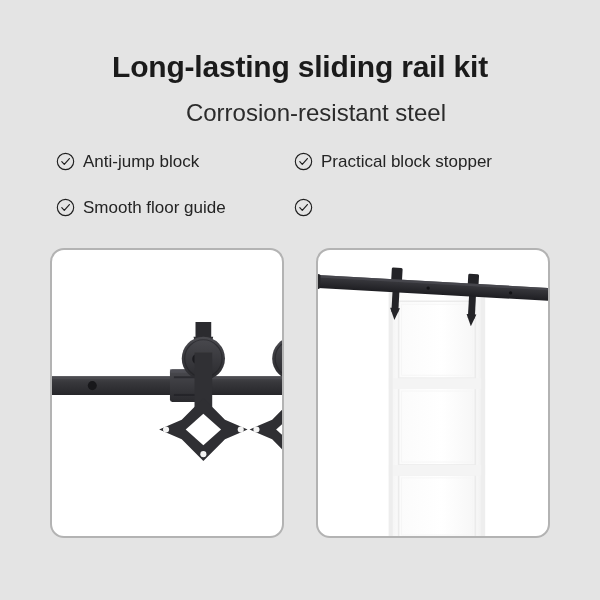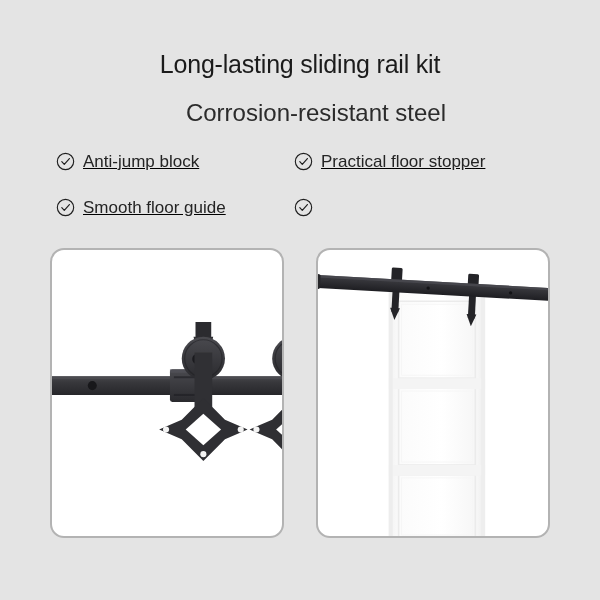--- a/index.html
+++ b/index.html
@@ -19,22 +19,22 @@
     height: 600px;
     background: #e4e4e4;
   }
   
   .title {
     position: absolute;
     left: 0;
     top: 50px;
     width: 600px;
     text-align: center;
-    font-size: 25px;
-    font-weight: normal;
+    font-size: 30px;
+    font-weight: bold;
     color: #1b1b1b;
     letter-spacing: -0.2px;
   }
   .subtitle {
     position: absolute;
     left: 16px;
     top: 99px;
     width: 600px;
     text-align: center;
     font-size: 24px;
@@ -49,21 +49,20 @@
     width: 500px;
     display: grid;
     grid-template-columns: 238px 262px;
     grid-template-rows: 26px 26px;
     row-gap: 20px;
   }
   .feature {
     display: flex;
     align-items: center;
     gap: 8px;
-    text-decoration: underline;
   }
   .check-icon {
     flex: 0 0 auto;
     width: 19px;
     height: 19px;
     display: block;
   }
   .feature-label {
     font-size: 17px;
     color: #242424;
@@ -101,21 +100,21 @@
         <polyline points="6.1,10.2 8.7,13 14.1,6.9" fill="none" stroke="#1f1f1f" stroke-width="1.25" stroke-linecap="round" stroke-linejoin="round"></polyline>
       </svg>
       <span class="feature-label">Anti-jump block</span>
     </div>
 
     <div class="feature">
       <svg class="check-icon" viewBox="0 0 20 20">
         <circle cx="10" cy="10" r="8.6" fill="none" stroke="#1f1f1f" stroke-width="1.2"></circle>
         <polyline points="6.1,10.2 8.7,13 14.1,6.9" fill="none" stroke="#1f1f1f" stroke-width="1.25" stroke-linecap="round" stroke-linejoin="round"></polyline>
       </svg>
-      <span class="feature-label">Practical floor stopper</span>
+      <span class="feature-label">Practical block stopper</span>
     </div>
 
     <div class="feature">
       <svg class="check-icon" viewBox="0 0 20 20">
         <circle cx="10" cy="10" r="8.6" fill="none" stroke="#1f1f1f" stroke-width="1.2"></circle>
         <polyline points="6.1,10.2 8.7,13 14.1,6.9" fill="none" stroke="#1f1f1f" stroke-width="1.25" stroke-linecap="round" stroke-linejoin="round"></polyline>
       </svg>
       <span class="feature-label">Smooth floor guide</span>
     </div>
 

